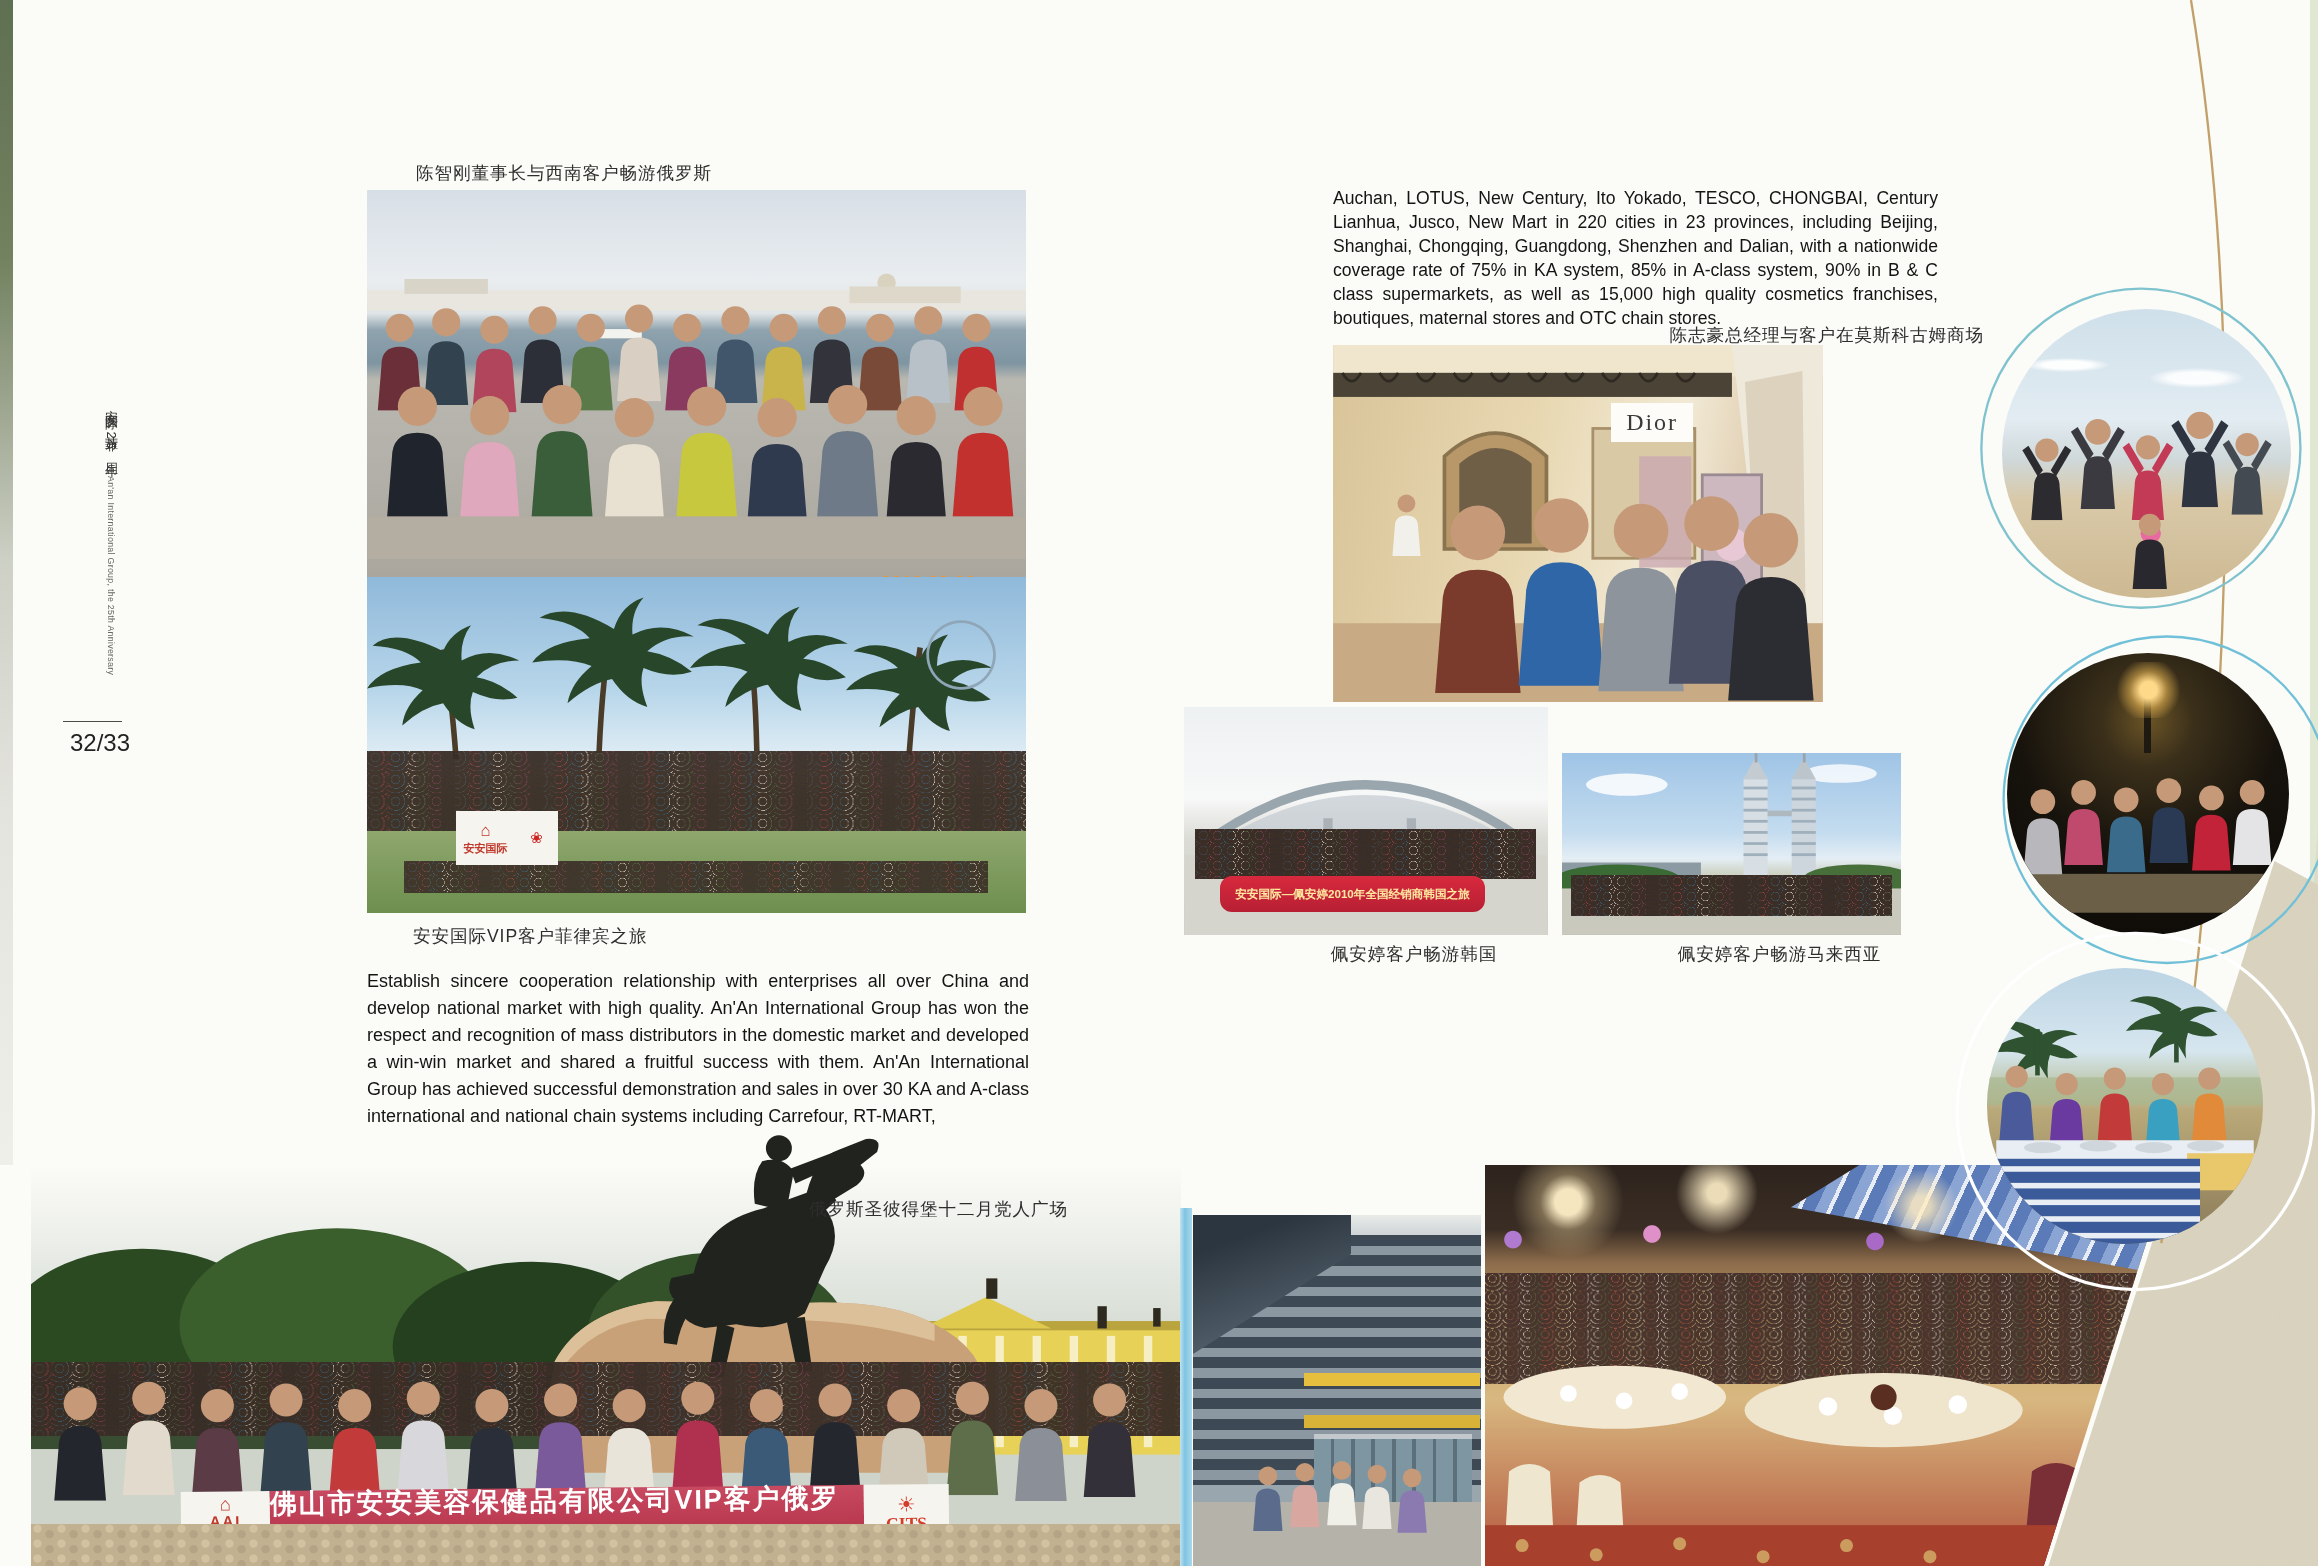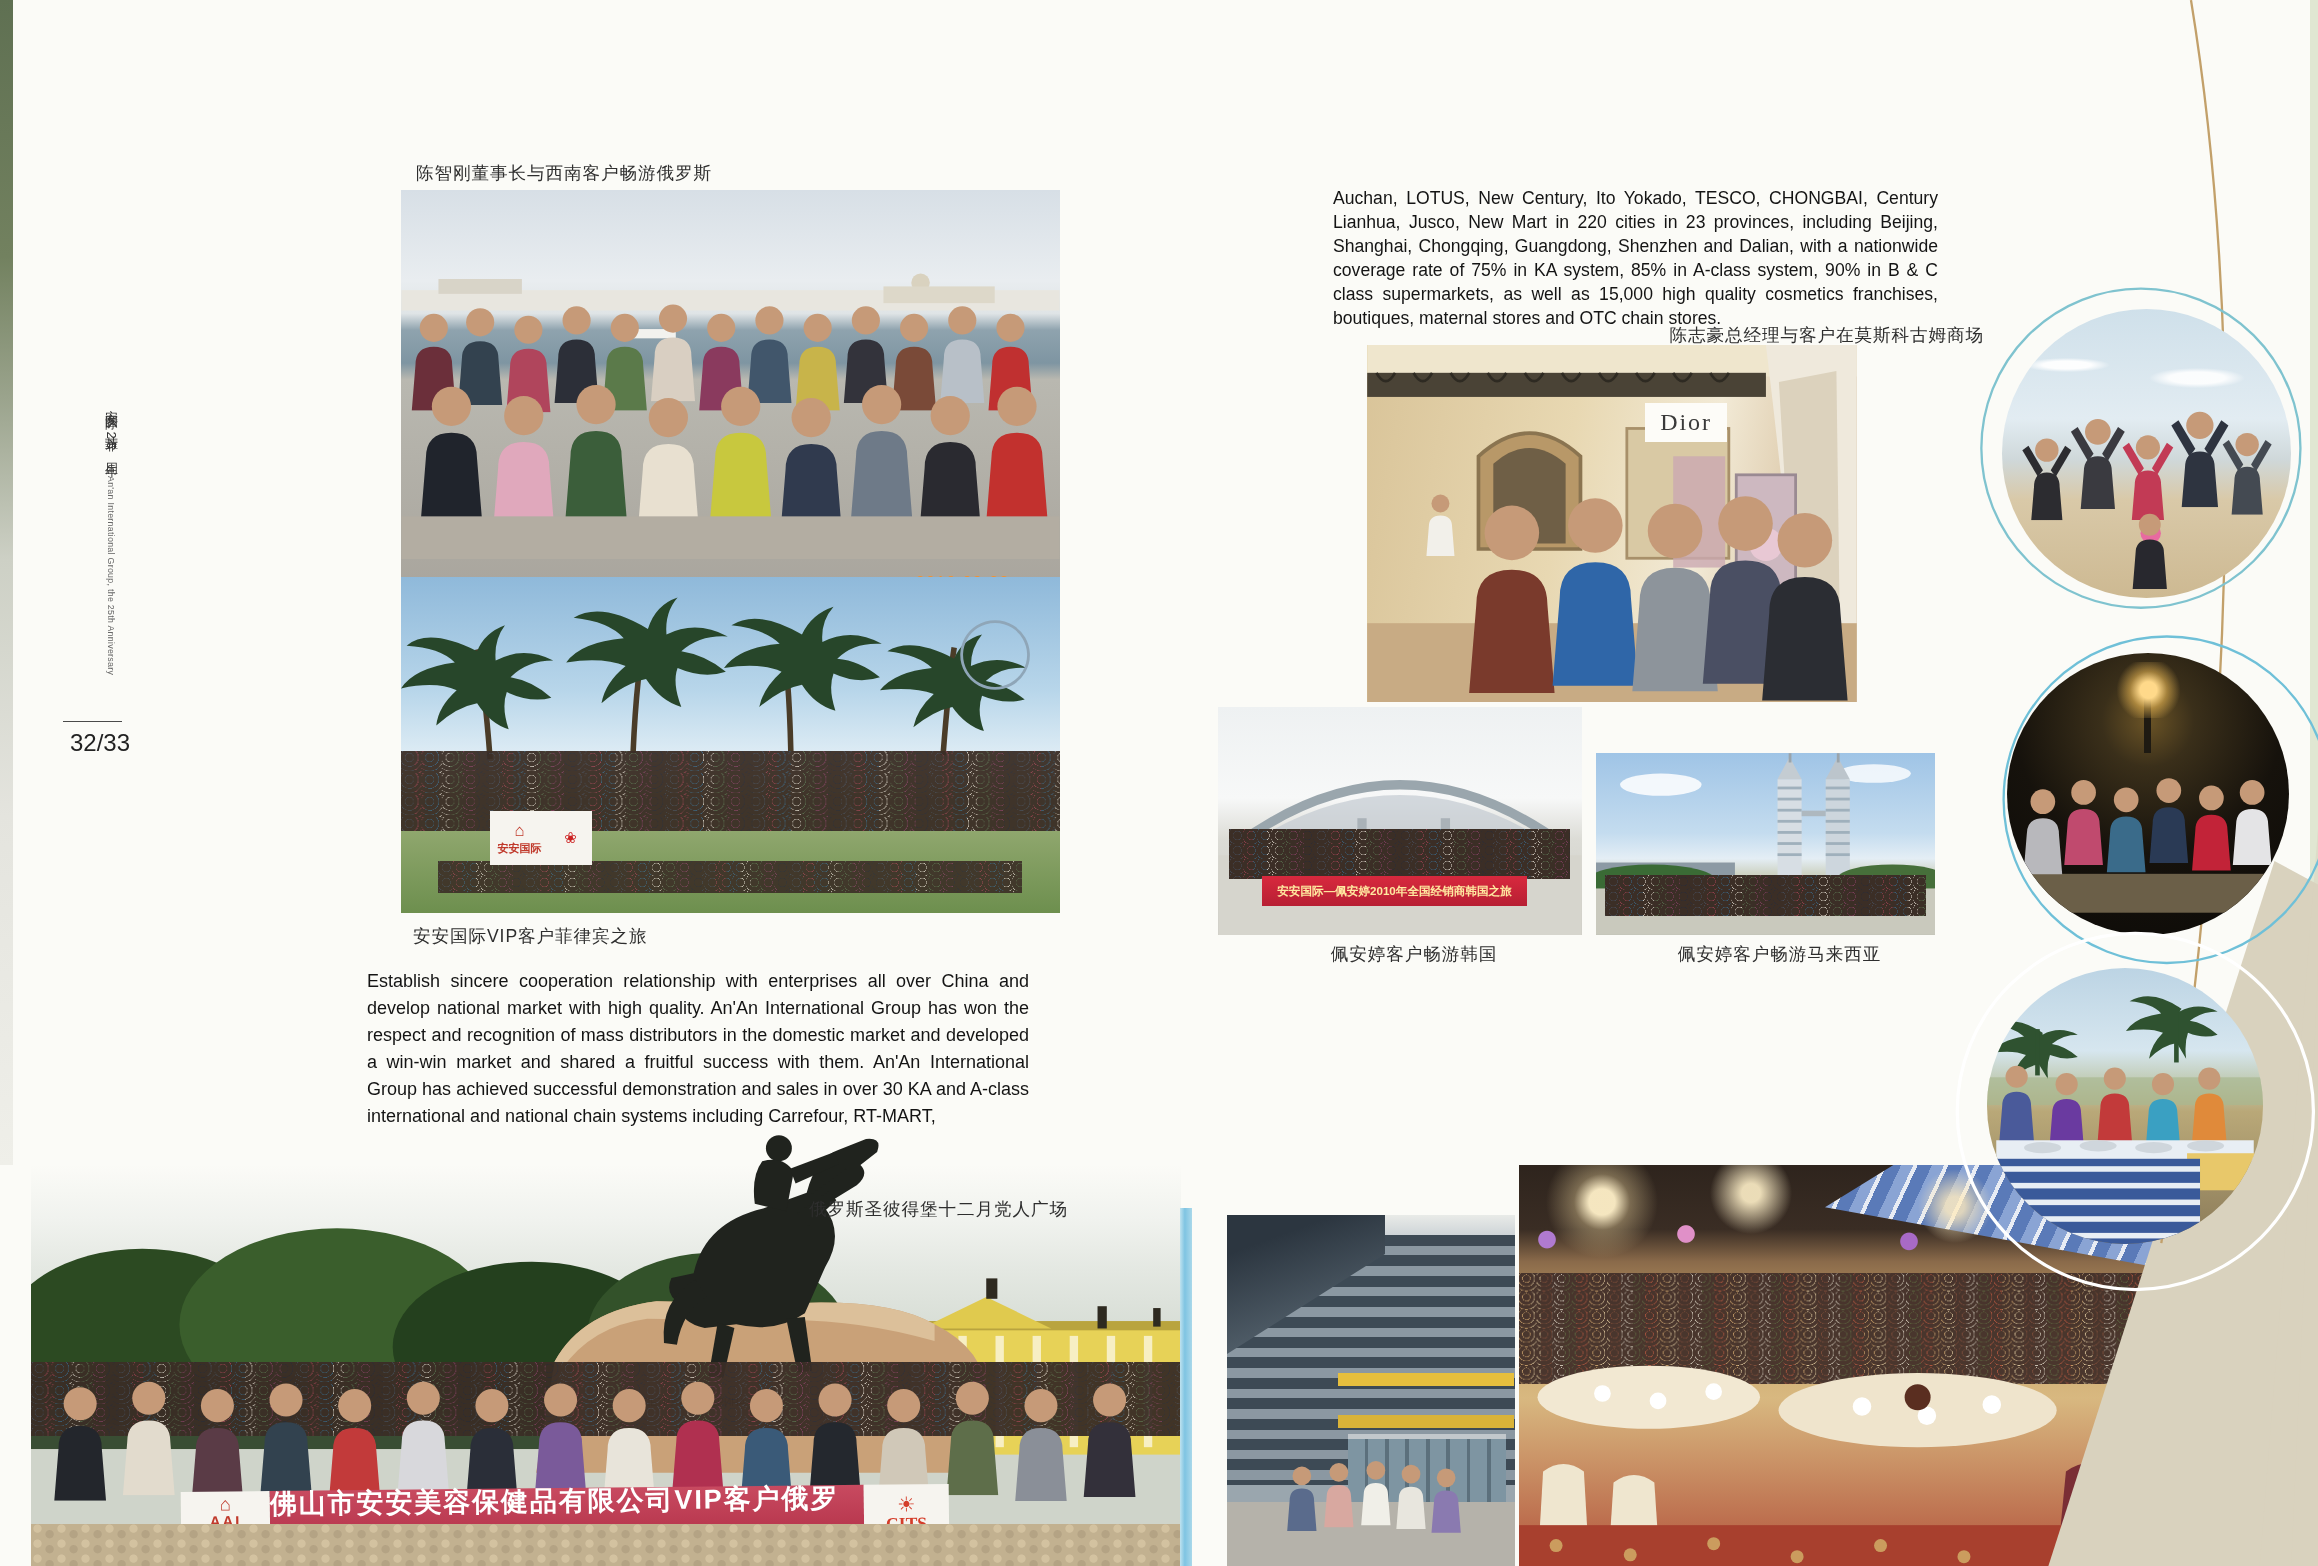--- a/index.html
+++ b/index.html
@@ -1,19 +1,19 @@
 <!DOCTYPE html>
 <html style="font-size:15px"><head>
 <meta charset="utf-8">
 <style>
   html,body{margin:0;padding:0;background:#dcdcd6;}
   .spread{position:relative;width:2319px;height:1567px;background:#fbfbf7;overflow:hidden;
           font-family:"Liberation Sans","DejaVu Sans",sans-serif;}
   .abs{position:absolute;}
-  .photo{position:absolute;overflow:hidden;background:#9a9a94;margin-left:34px;}
+  .photo{position:absolute;overflow:hidden;background:#9a9a94;}
   .cap{position:absolute;font-size:17.6px;color:#2e2e2e;letter-spacing:0.9px;white-space:nowrap;z-index:6;margin-left:48px;}
   .para{position:absolute;font-size:18px;line-height:27px;color:#141414;text-align:justify;z-index:6;}
   .sidebar{position:absolute;left:102px;top:399px;writing-mode:vertical-rl;text-orientation:mixed;z-index:6;}
   .sidebar .zh{font-size:13px;letter-spacing:2.8px;color:#333;}
   .sidebar .en{font-size:8.8px;color:#666;margin-inline-start:15px;letter-spacing:0.3px;}
   .pagenum-rule{position:absolute;left:63px;top:721px;width:59px;border-top:1.4px solid #4a4a4a;z-index:6;}
   .pagenum{position:absolute;left:70px;top:729px;font-size:24px;color:#222;z-index:6;}
   .crowd{background-image:
       repeating-radial-gradient(circle at 8.3px 6.5px,#3b2e26 0 3.7px,rgba(0,0,0,0) 4.6px),
       repeating-linear-gradient(90deg,#454a55 0 13px,#93404e 13px 24px,#3a607a 24px 38px,#cfc8bd 38px 49px,#55684a 49px 62px,#7c3e5c 62px 75px,#2c2c34 75px 88px);
@@ -272,21 +272,21 @@
        background:linear-gradient(180deg,#eef1f2 0,#f7f8f8 40%,#dcdcd6 58%,#c9c9c2 100%);">
     <svg width="364" height="228" viewBox="0 0 392 246">
       <path d="M18 150 Q196 18 374 150" fill="none" stroke="#9aa6ad" stroke-width="10"></path>
       <path d="M30 150 Q196 40 362 150 L362 162 L30 162 Z" fill="#c3cbd1" opacity=".7"></path>
       <rect x="18" y="148" width="356" height="8" fill="#8c979e"></rect>
       <rect x="0" y="160" width="392" height="86" fill="#d6d5cd"></rect>
       <rect x="150" y="120" width="10" height="36" fill="#aab2b8"></rect>
         <rect x="240" y="120" width="10" height="36" fill="#aab2b8"></rect>
     </svg>
     <div class="crowd small abs" style="left:11px;top:122px;width:341px;height:50px;"></div>
-    <div class="abs" style="left:44px;top:169px;width:265px;height:30px;background:linear-gradient(180deg,#d8293e,#b71f33);display:flex;align-items:center;justify-content:center;">
+    <div class="abs" style="left:36px;top:169px;width:265px;height:36px;background:linear-gradient(180deg,#d8293e,#b71f33);display:flex;align-items:center;justify-content:center;border-radius:12px;">
       <span style="color:#ffe9a0;font-size:11.6px;font-weight:bold;white-space:nowrap;">安安国际—佩安婷2010年全国经销商韩国之旅</span>
     </div>
   </div>
 
   <div class="photo" style="left:1562px;top:753px;width:339px;height:182px;
        background:linear-gradient(180deg,#9fc4e6 0,#c4dcef 44%,#e4eef5 58%,#cfd4c6 66%,#b9bcae 100%);">
     <svg width="339" height="182" viewBox="0 0 366 196">
       <ellipse cx="70" cy="34" rx="44" ry="12" fill="#ffffff" opacity=".85"></ellipse>
       <ellipse cx="300" cy="22" rx="40" ry="10" fill="#ffffff" opacity=".8"></ellipse>
       <g>

